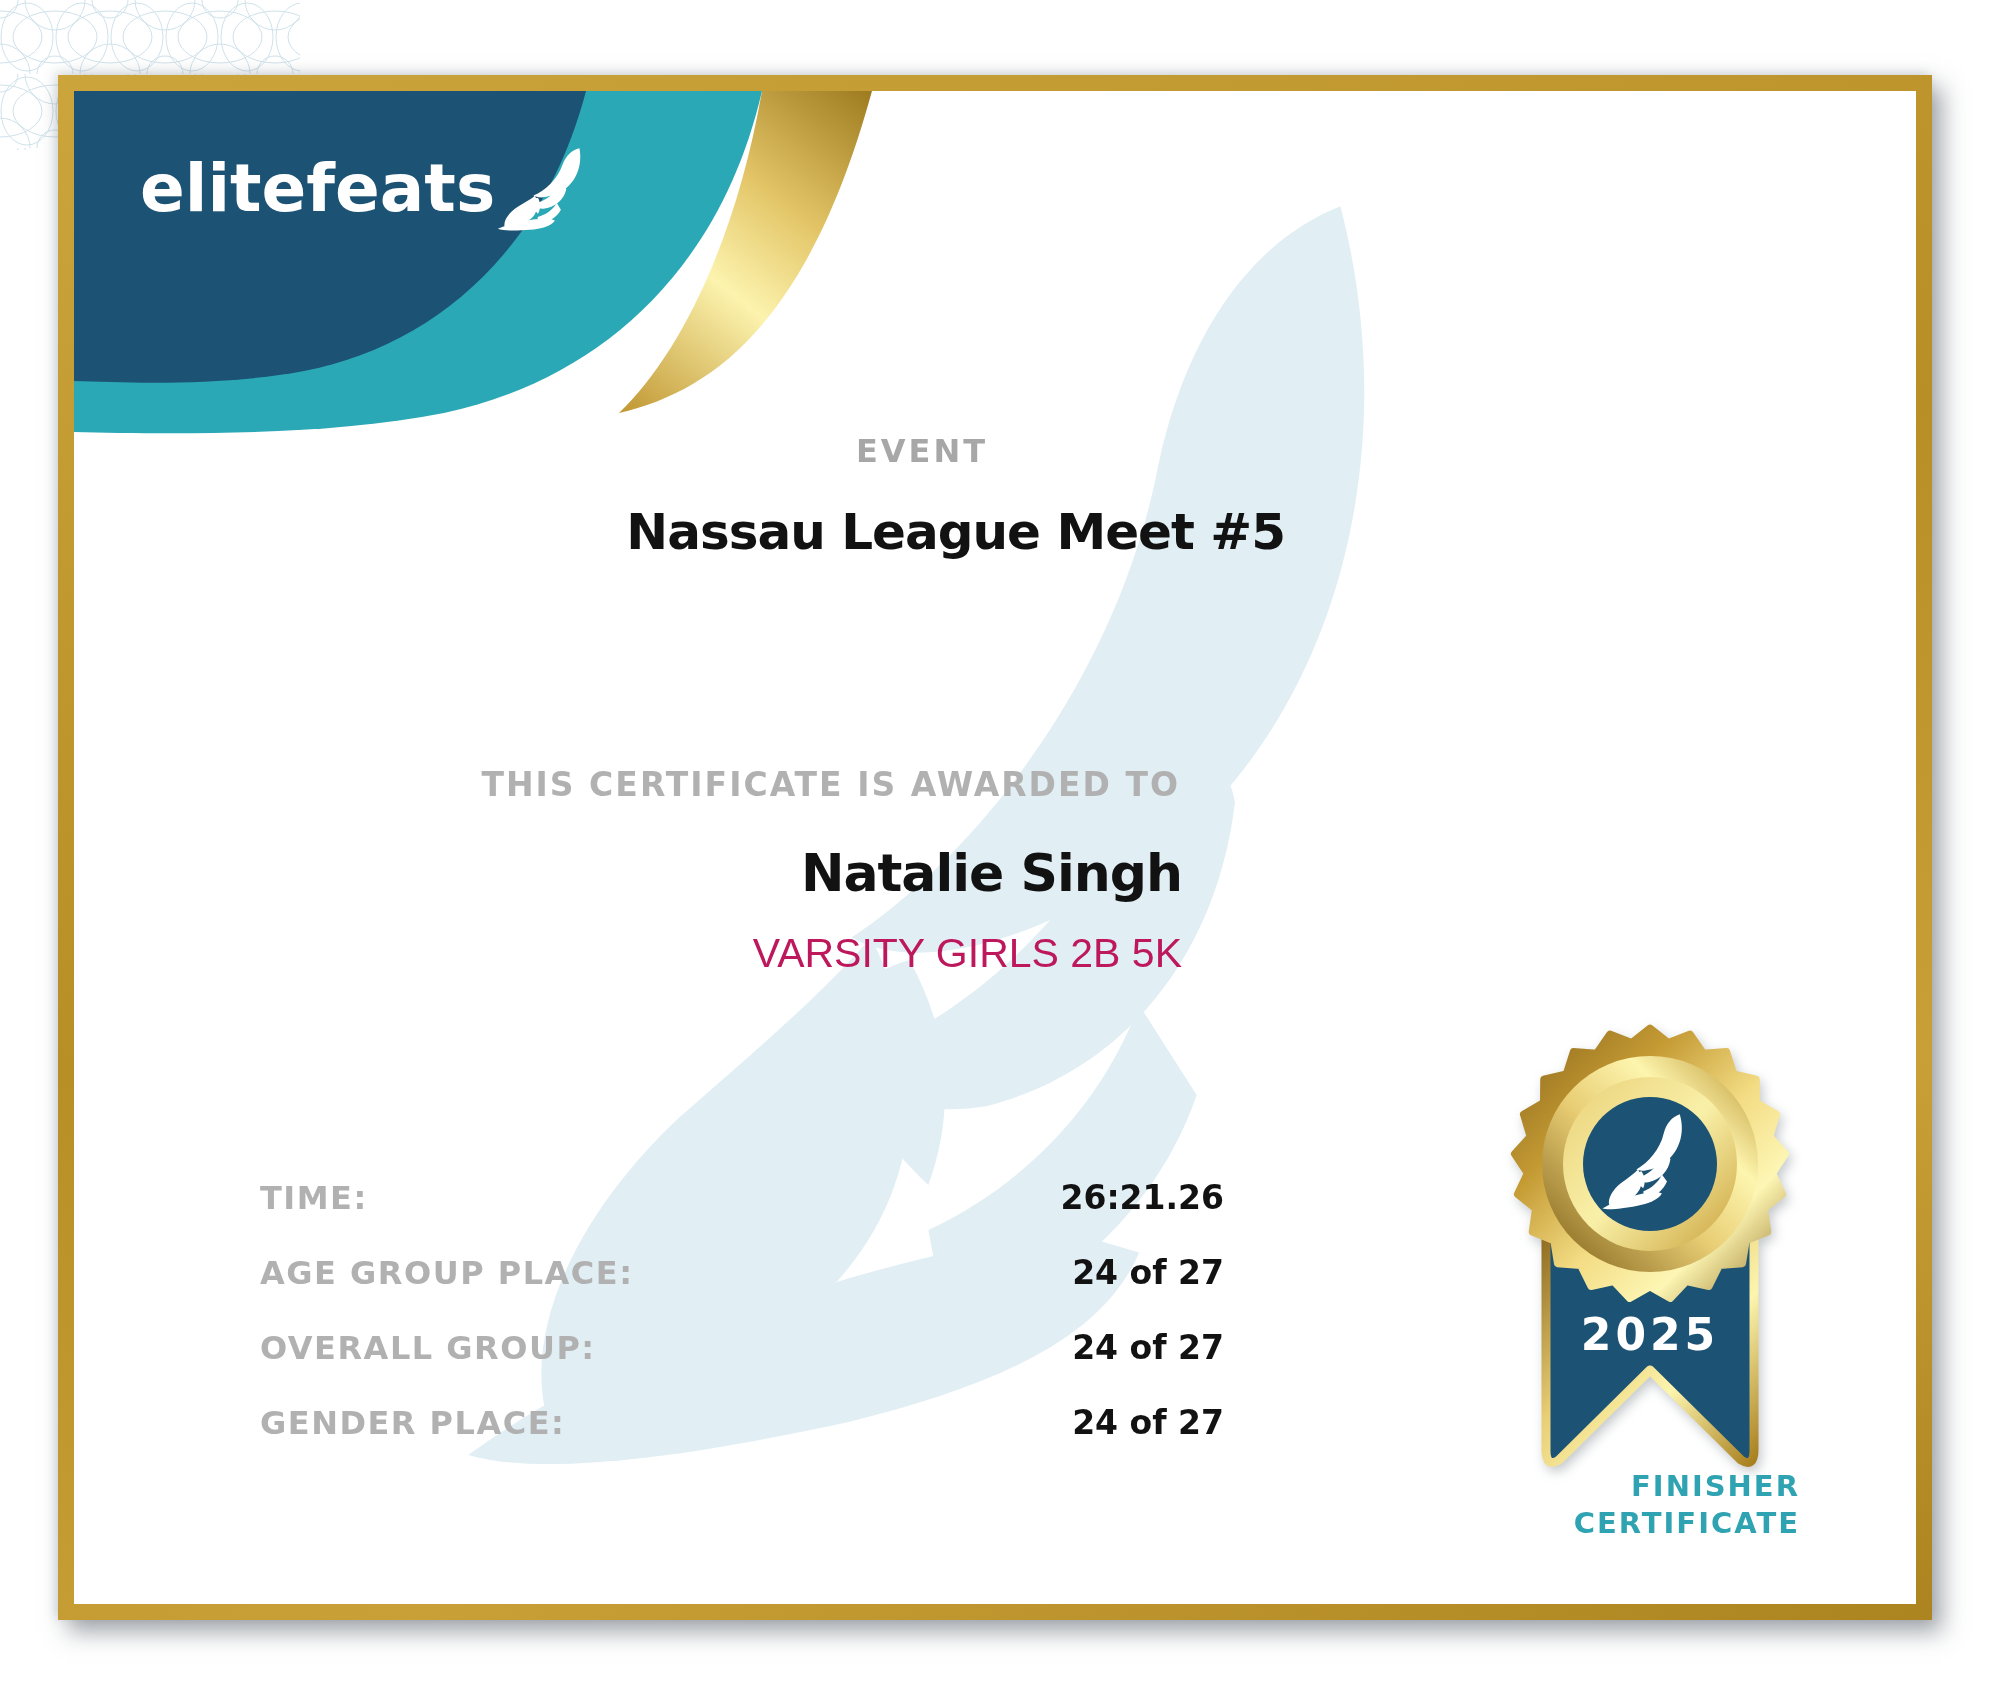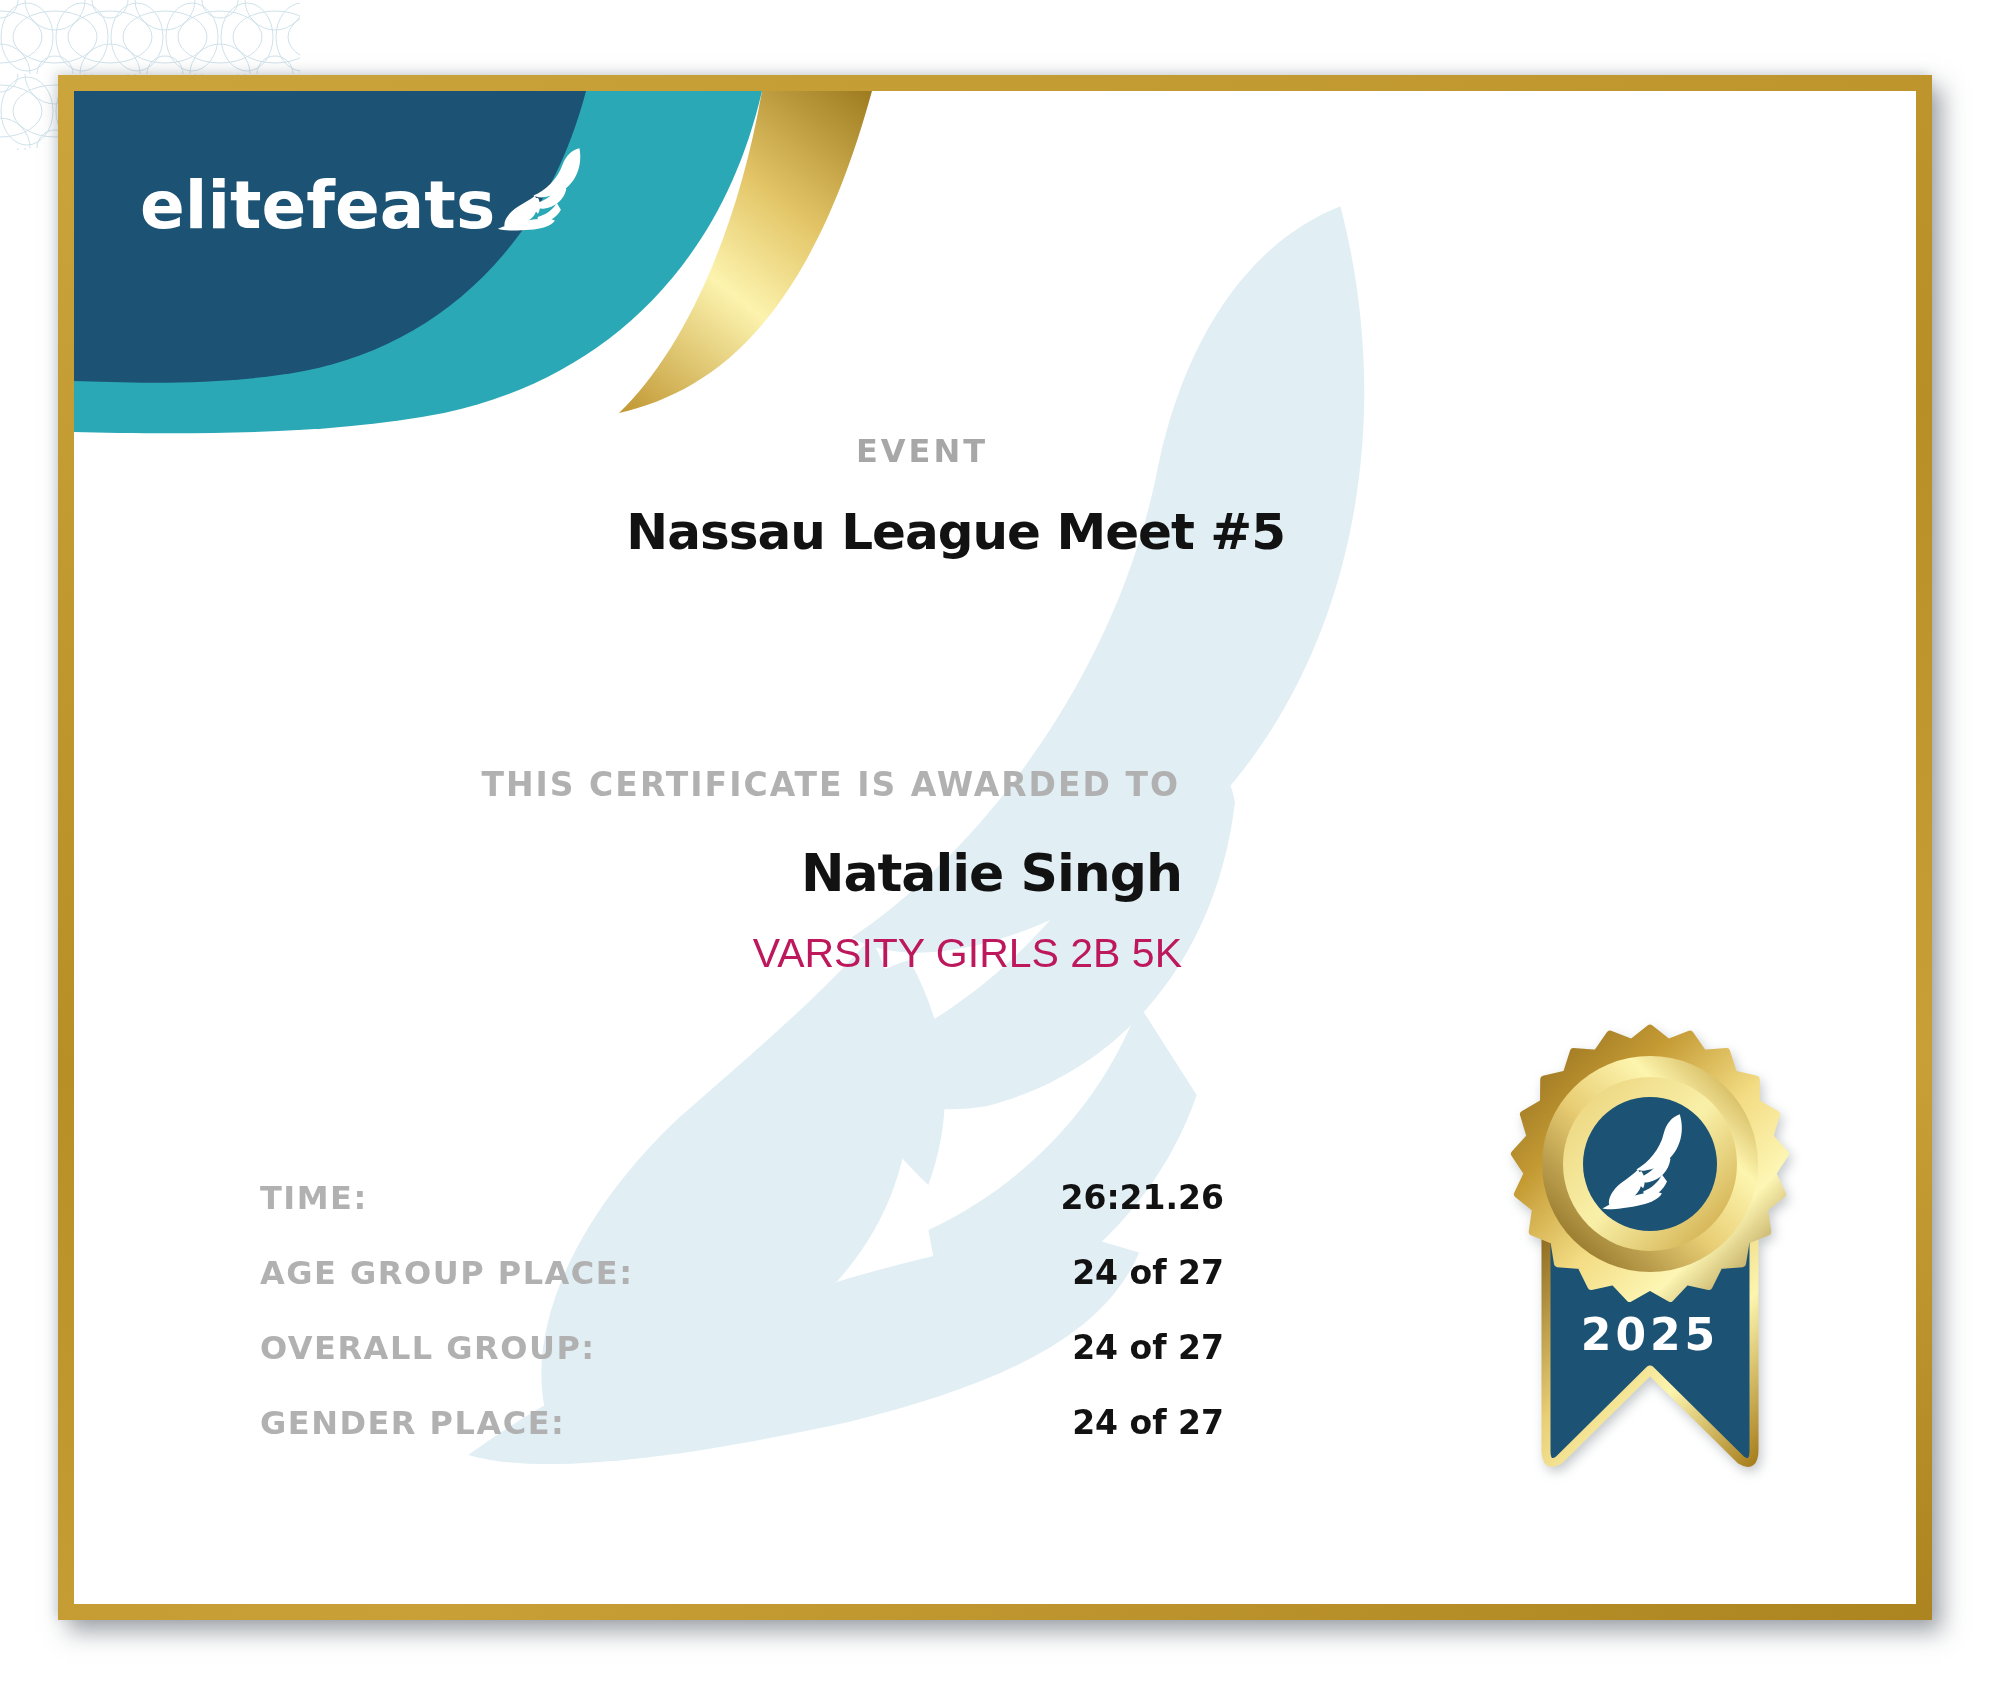--- a/index.html
+++ b/index.html
@@ -19,21 +19,21 @@
     background:#ffffff;
     border:16px solid #bf9530;
     border-image:linear-gradient(160deg,#cba43c 0%,#b88e26 45%,#c9a037 75%,#ad8520 100%) 1;
     box-shadow:10px 12px 22px rgba(70,80,90,.5), -3px -3px 10px rgba(120,130,140,.25);}
 
   
   .swoosh{position:absolute;left:74px;top:91px;width:822px;height:354px;z-index:2}
 
   .logo{position:absolute;left:140px;top:130px;z-index:3;display:flex;align-items:flex-start}
   .logo-text{color:#ffffff;font-size:66px;font-weight:700;letter-spacing:0px;line-height:1;
-    margin-top:43px;font-family:"DejaVu Sans",sans-serif}
+    margin-top:26px;font-family:"DejaVu Sans",sans-serif}
   .logo-foot{width:96px;height:118px;margin-left:4px;transform:rotate(6deg)}
 
   
   .watermark{position:absolute;left:430px;top:150px;width:1150px;height:1350px;z-index:1;opacity:1}
   .wm-fill{fill:var(--watermark)}
   .white-fill{fill:#ffffff}
 
   
   .txt{position:absolute;z-index:4;text-align:right}
   .event-label{left:588px;top:432px;width:400px;font-size:32px;font-weight:700;
@@ -175,14 +175,18 @@
     <text class="medal-year" x="155" y="352" text-anchor="middle">2025</text>
     <polygon fill="url(#goldA)" stroke="url(#goldA)" stroke-width="7" stroke-linejoin="round" points="155.0,30.0 173.3,44.4 195.1,36.0 208.4,55.2 231.6,53.6 238.7,75.8 261.3,81.2 261.5,104.5 281.6,116.3 274.9,138.6 290.6,155.8 277.7,175.2 287.6,196.3 269.5,210.9 272.8,234.0 251.2,242.7 247.5,265.7 224.3,267.6 214.0,288.5 191.3,283.5 175.3,300.5 155.0,289.0 134.7,300.5 118.7,283.5 96.0,288.5 85.7,267.6 62.5,265.7 58.8,242.7 37.2,234.0 40.5,210.9 22.4,196.3 32.3,175.2 19.4,155.8 35.1,138.6 28.4,116.3 48.5,104.5 48.7,81.2 71.3,75.8 78.4,53.6 101.6,55.2 114.9,36.0 136.7,44.4"></polygon>
     <circle cx="155" cy="166" r="108" fill="url(#goldB)"></circle>
     <circle cx="155" cy="166" r="87" fill="url(#goldC)"></circle>
     <circle cx="155" cy="166" r="67" class="navy-fill"></circle>
     <g transform="translate(104,112) scale(0.85)">
       <use href="#winged-foot" class="white-fill"></use>
     </g>
   </svg>
 
+  <div class="txt badge-caption">
+    <div>FINISHER</div>
+    <div>CERTIFICATE</div>
+  </div>
 
 </div>
 
 </body></html>

